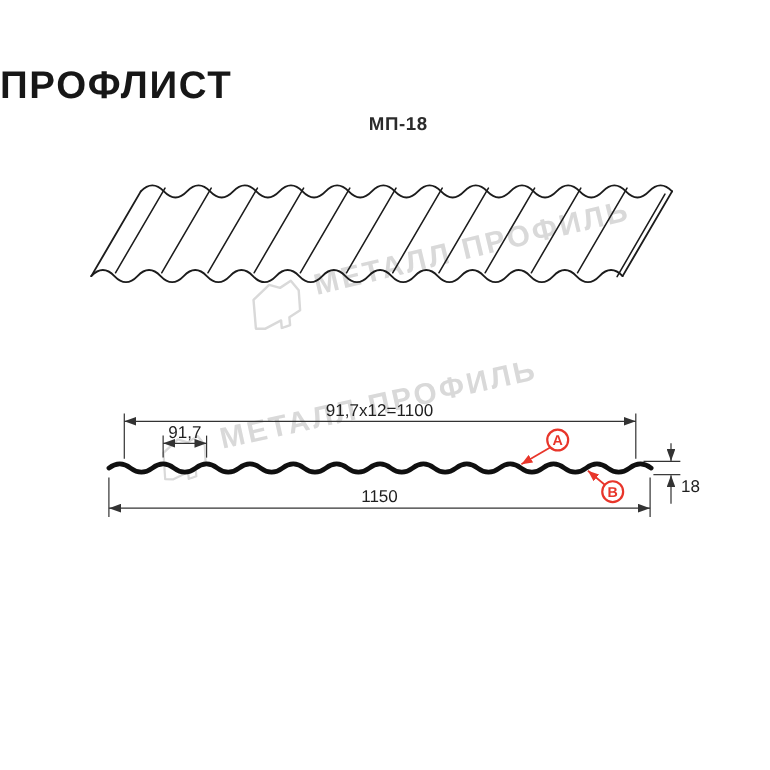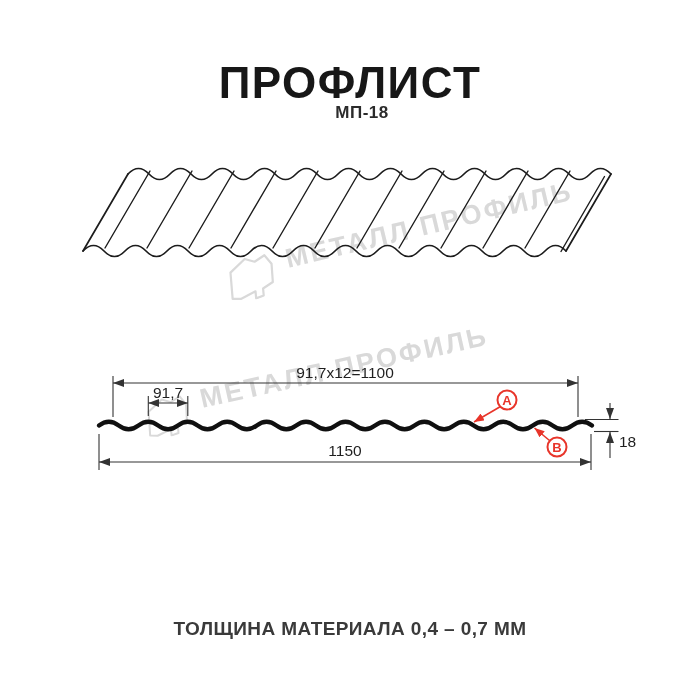--- a/index.html
+++ b/index.html
@@ -6,22 +6,22 @@
     --accent:#e8352a;
     --line:#1c1c1c;
     --dim:#333333;
     --wm:#d9d9d9;
   }
   *{margin:0;padding:0;box-sizing:border-box;}
   body{width:700px;height:700px;background:#ffffff;font-family:"Liberation Sans",sans-serif;}
   .page{position:relative;width:700px;height:700px;background:#fff;overflow:hidden;}
 
   .title{
-    position:absolute;top:58px;left:0;width:700px;text-align:center;
-    font-size:44px;font-weight:800;letter-spacing:1.5px;color:#171717;z-index:3;
+    position:absolute;top:58px;left:0;width:700px;
+    font-size:35px;font-weight:800;letter-spacing:1.5px;color:#171717;z-index:3;
   }
   .subtitle{
     position:absolute;top:103px;left:0;width:700px;text-align:center;
     font-size:17px;font-weight:600;letter-spacing:.5px;color:#2b2b2b;z-index:3;padding-left:24px;
   }
   .footer-note{
     position:absolute;top:618px;left:0;width:700px;text-align:center;
     font-size:19px;font-weight:600;letter-spacing:.4px;color:#3a3a3a;z-index:3;
   }
 
@@ -143,14 +143,13 @@
       </g>
 
       <g>
         <line class="red-line" x1="549.5" y1="440.5" x2="534.5" y2="428" marker-end="url(#arrR)"></line>
         <circle class="red-circle" cx="557" cy="447" r="9.5"></circle>
         <text class="redtxt" x="557" y="447" text-anchor="middle" dy="0.36em">B</text>
       </g>
     </g>
   </svg>
 
-  <div class="footer-note">ТОЛЩИНА МАТЕРИАЛА 0,4 – 0,7 ММ</div>
 </div>
 
 </body></html>

